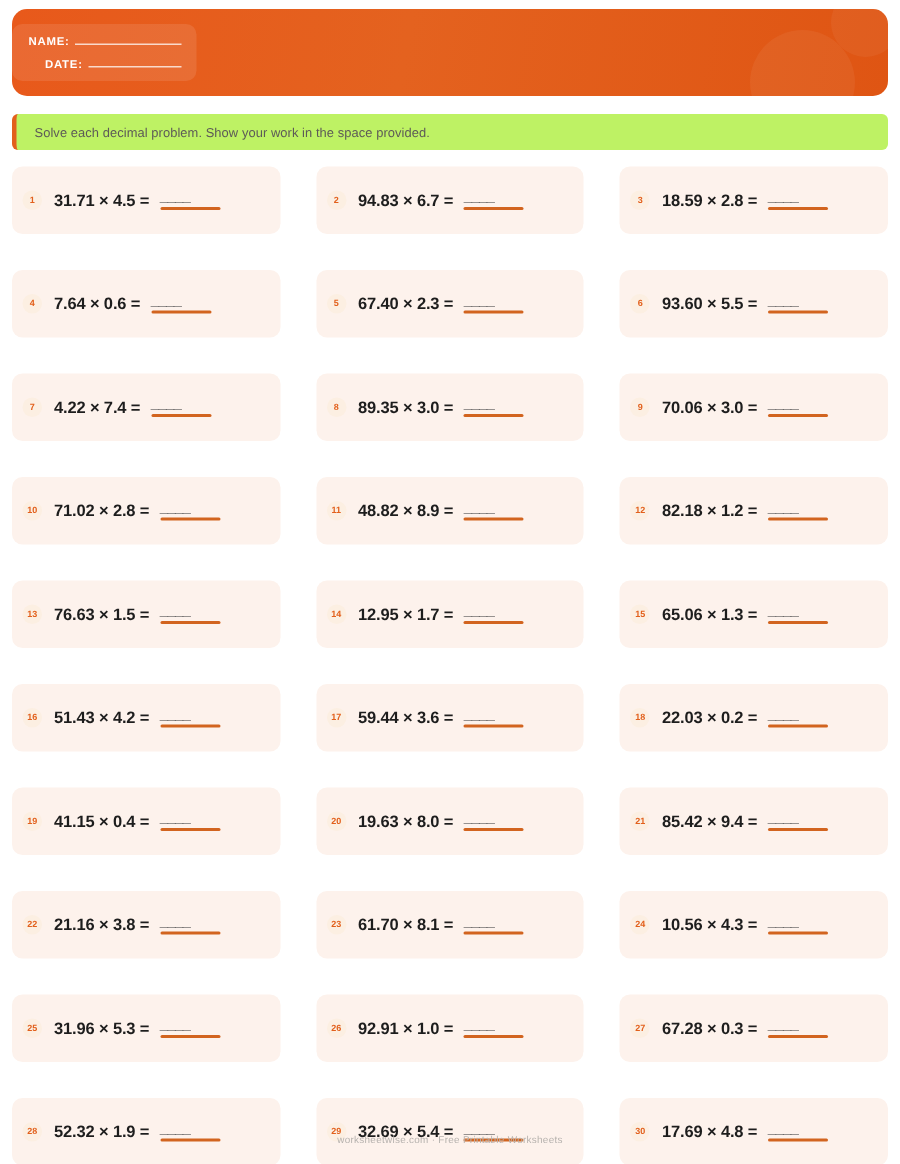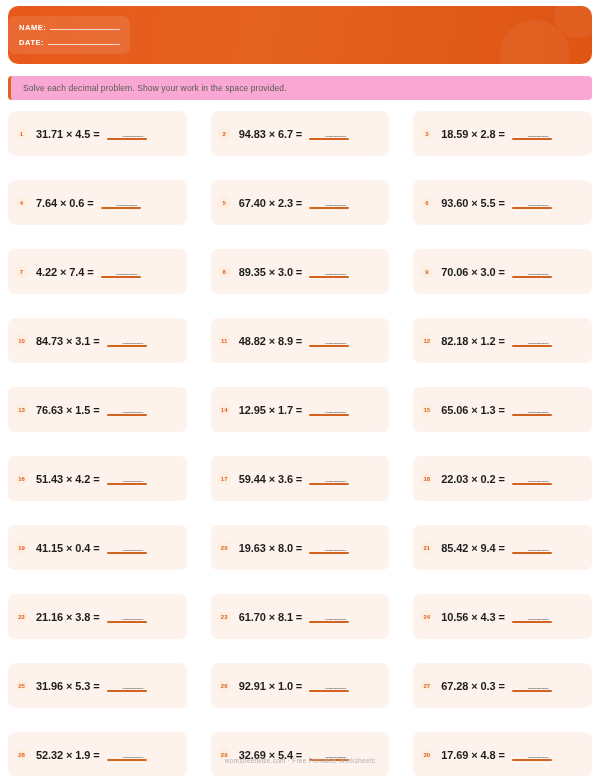--- a/index.html
+++ b/index.html
@@ -73,41 +73,41 @@
     padding: 7px 10px 7px 11px;
     border-radius: 7px;
     background: rgba(255,255,255,0.10);
     min-width: 122px;
   }
   .nd-row {
     display: flex;
     align-items: flex-end;
     margin-bottom: 6px;
   }
-  .nd-row:last-child { margin-bottom: 0; }
+  .nd-row:last-child { margin-bottom: 0; margin-left: 11px; }
   .nd-label {
     color: #ffffff;
     font-size: 7.6px;
     font-weight: bold;
     letter-spacing: 0.5px;
     margin-right: 4px;
     white-space: nowrap;
   }
   .nd-line {
     flex: 1;
     height: 1px;
     background: rgba(255,255,255,0.75);
     margin-bottom: 2px;
     min-width: 62px;
   }
 
   
   .instructions {
     margin: 12px 8px 0 8px;
-    background: #f9a8d4;
+    background: #bef264;
     border-left: 3px solid #e2601c;
     border-radius: 4px;
     padding: 7px 10px 7px 12px;
     font-size: 8.6px;
     color: #5d5a57;
     letter-spacing: 0.05px;
   }
 
   
   .grid {
@@ -155,21 +155,21 @@
     margin-left: 7px;
     position: relative;
     display: inline-block;
     width: 40px;
     height: 13px;
     flex: 0 0 auto;
   }
   .blank-dashes {
     position: absolute;
     top: 0;
-    left: 16px;
+    left: 0;
     font-size: 10px;
     font-weight: bold;
     color: #4a4a4a;
     letter-spacing: -0.5px;
     line-height: 1;
   }
   .blank-rule {
     position: absolute;
     left: 0;
     bottom: 0;
@@ -307,21 +307,21 @@
           <span class="expr">70.06 × 3.0 =</span>
           <span class="answer-blank">
             <span class="blank-dashes">____</span>
             <span class="blank-rule"></span>
           </span>
         </div>
       </div>
       <div class="card">
         <div class="badge">10</div>
         <div class="problem-inner">
-          <span class="expr">84.73 × 3.1 =</span>
+          <span class="expr">71.02 × 2.8 =</span>
           <span class="answer-blank">
             <span class="blank-dashes">____</span>
             <span class="blank-rule"></span>
           </span>
         </div>
       </div>
       <div class="card">
         <div class="badge">11</div>
         <div class="problem-inner">
           <span class="expr">48.82 × 8.9 =</span>

